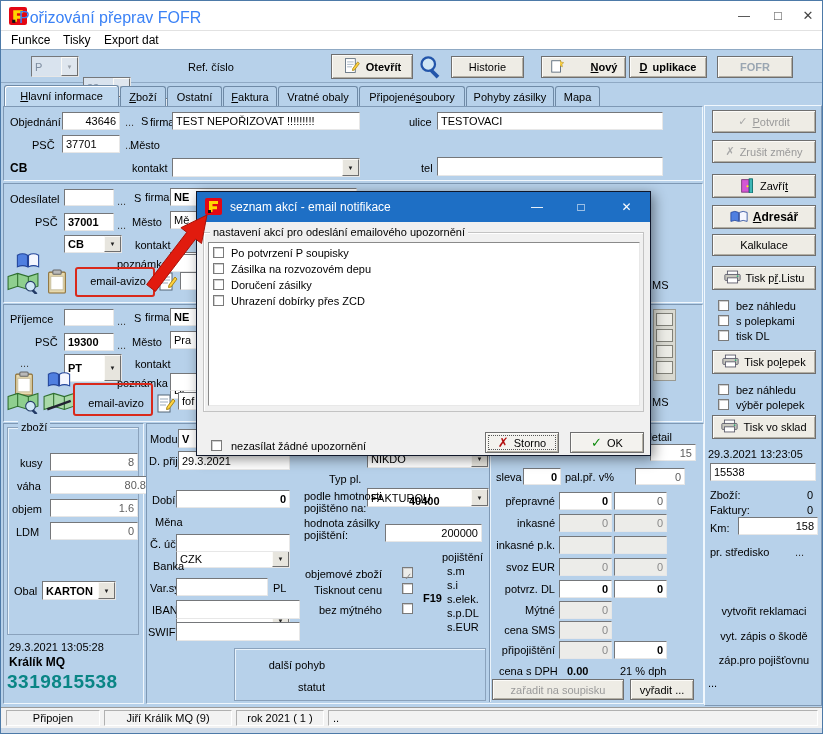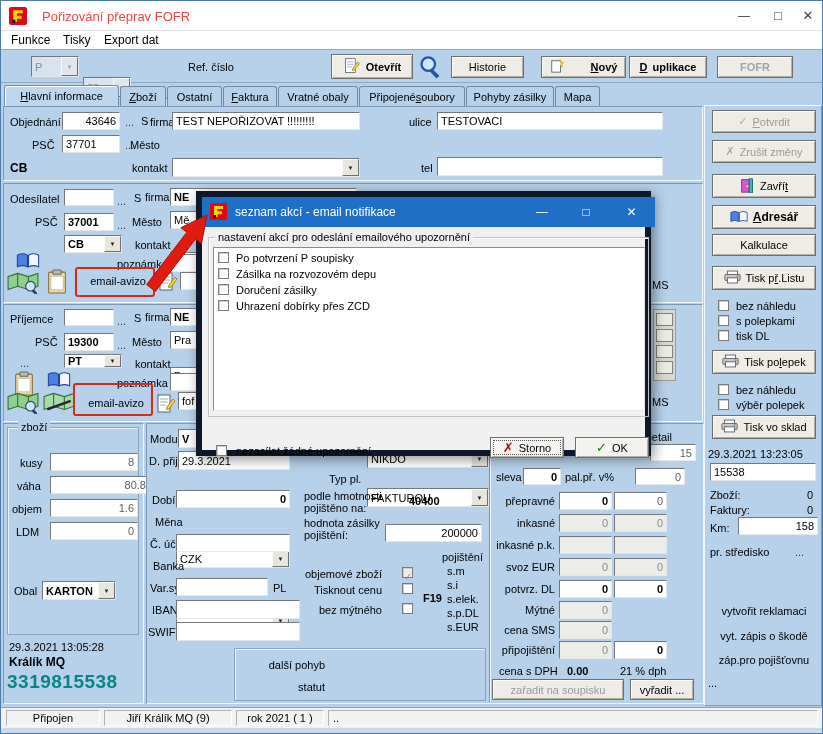--- a/index.html
+++ b/index.html
@@ -26,21 +26,21 @@
   .btn.dis{color:#9a9a9a;}
   .cbx{background:#fff;border:1px solid #7a7a7a;box-shadow:inset 1px 1px 0 #cfcfcf;width:11px;height:11px;}
   .panel{background:#b7d1ea;border:1px solid;border-color:#7e98b4 #f0f7fd #f0f7fd #7e98b4;}
   .raised{border:1px solid;border-color:#f0f7fd #7e98b4 #7e98b4 #f0f7fd;}
   .tab{background:#b7d1ea;border:1px solid #6f8aa6;border-bottom:none;border-radius:3px 3px 0 0;
        font-size:11px;display:flex;align-items:center;justify-content:center;white-space:nowrap;}
   .tab.active{background:#bed7ee;box-shadow:inset 1px 1px 0 #fff;z-index:3;}
   .vr{background:#7e98b4;box-shadow:1px 0 0 #eaf3fb;}
   .ck{font-weight:bold;}
   .link{font-size:11px;}
-  .dlg{background:#f0f0f0;border:6px solid #0f172a;box-shadow:3px 3px 12px rgba(0,0,0,.45);z-index:50;}
+  .dlg{background:#f0f0f0;border:1px solid #0f172a;box-shadow:3px 3px 12px rgba(0,0,0,.45);z-index:50;}
   .dlg-title{background:#1e6fc5;color:#fff;}
   .dlg-wbtn{color:#fff;display:flex;align-items:center;justify-content:center;font-size:12px;}
   .gbox{border:1px solid #c3c3c3;box-shadow:inset 1px 1px 0 #fff;}
   .wlist{background:#fff;border:1px solid;border-color:#8a8a8a #e8e8e8 #e8e8e8 #8a8a8a;}
   .redbox{border:2px solid #d9291b;border-radius:3px;z-index:45;}
   .focus-dots{outline:1px dotted #555;outline-offset:-4px;}
   u{text-decoration:underline;}
 </style>
 </head>
 <body>
@@ -48,21 +48,21 @@
 <div id="win">
 
   <div class="a" style="left:0;top:0;width:821px;height:30px;background:#fff;border-bottom:1px solid #e2e2e2;">
     <span class="a" style="left:8px;top:6px;width:18px;height:18px;">
       <svg width="18" height="18" viewBox="0 0 17 17">
           <rect width="17" height="17" rx="2" fill="#e30613"></rect>
           <path d="M4 14V3h9v3H7.5v2.2H12v3H7.5V14z" fill="#ffd500"></path>
           <rect x="3" y="12" width="3" height="3" fill="#111"></rect>
         </svg>
     </span>
-    <span class="a t" style="left:41px;top:8px;font-size:13px;color:#ef4444;">Pořizování přeprav FOFR</span>
+    <span class="a t" style="left:18px;top:8px;font-size:16px;color:#3b82f6;">Pořizování přeprav FOFR</span>
     <div class="a ctr" style="left:728px;top:4px;width:30px;height:22px;font-size:12px;color:#444;line-height:22px;">—</div>
     <div class="a ctr" style="left:762px;top:4px;width:30px;height:22px;font-size:13px;color:#444;line-height:22px;">□</div>
     <div class="a ctr" style="left:794px;top:4px;width:26px;height:22px;font-size:13px;color:#444;line-height:22px;">✕</div>
   </div>
 
   <div class="a" style="left:0;top:30px;width:821px;height:18px;background:#fff;">
     <span class="a t" style="left:10px;top:2px;font-size:12px;">Funkce</span>
     <span class="a t" style="left:62px;top:2px;font-size:12px;">Tisky</span>
     <span class="a t" style="left:103px;top:2px;font-size:12px;">Export dat</span>
   </div>
@@ -233,21 +233,21 @@
     <span class="a t" style="left:31px;top:31px;">PSČ</span>
     <div class="a field b" style="left:60px;top:28px;width:50px;height:18px;">
         <span>19300</span>
       </div>
     <span class="a t" style="left:113px;top:34px;color:#444;">...</span>
     <span class="a t" style="left:128px;top:31px;">Město</span>
     <div class="a field" style="left:166px;top:26px;width:187px;height:18px;">
         <span>Pra</span>
       </div>
     <span class="a t" style="left:16px;top:52px;color:#444;">...</span>
-    <div class="a field combo b" style="left:60px;top:49px;width:58px;height:14px;">
+    <div class="a field combo b" style="left:60px;top:49px;width:58px;height:28px;">
       <span>PT</span>
       <span class="dd">▼</span>
     </div>
     <span class="a t" style="left:131px;top:53px;">kontakt</span>
     <div class="a field combo" style="left:166px;top:48px;width:187px;height:18px;">
       <span>De</span>
       <span class="dd">▼</span>
     </div>
     <span class="a" style="left:9px;top:66px;">
       <svg width="22" height="25" viewBox="0 0 20 24">

